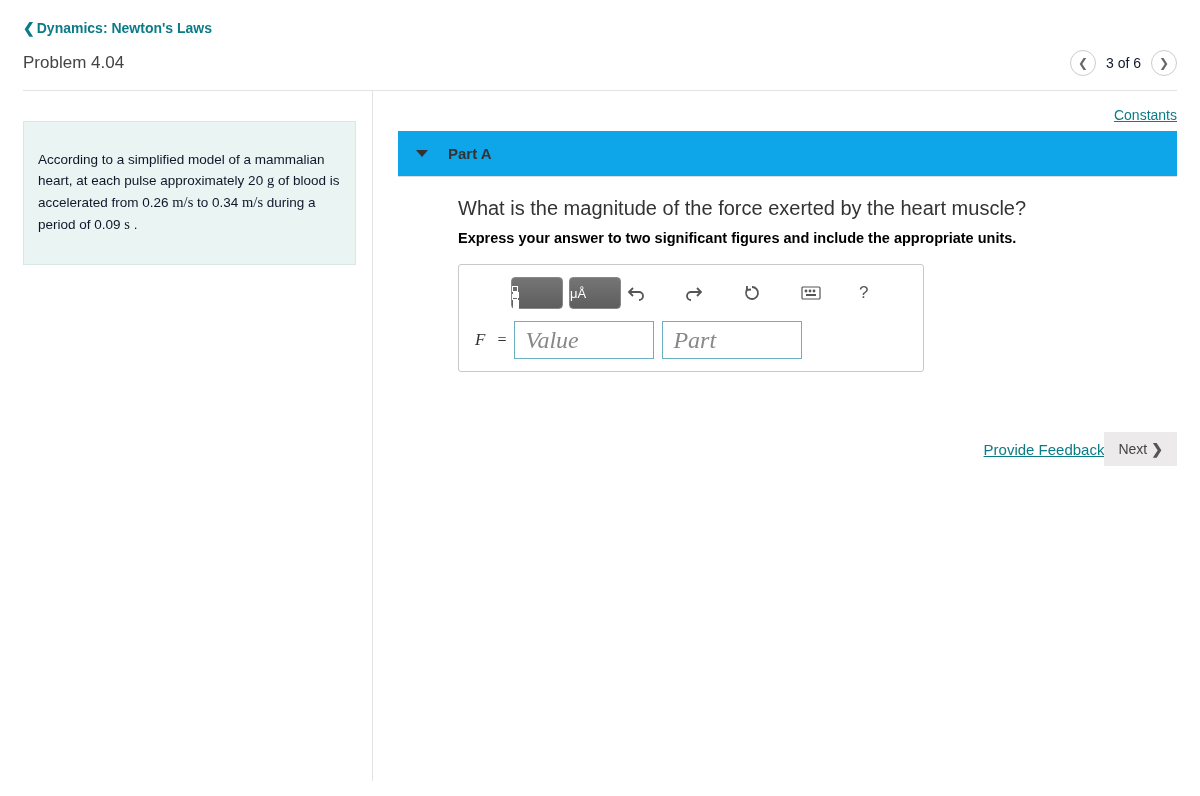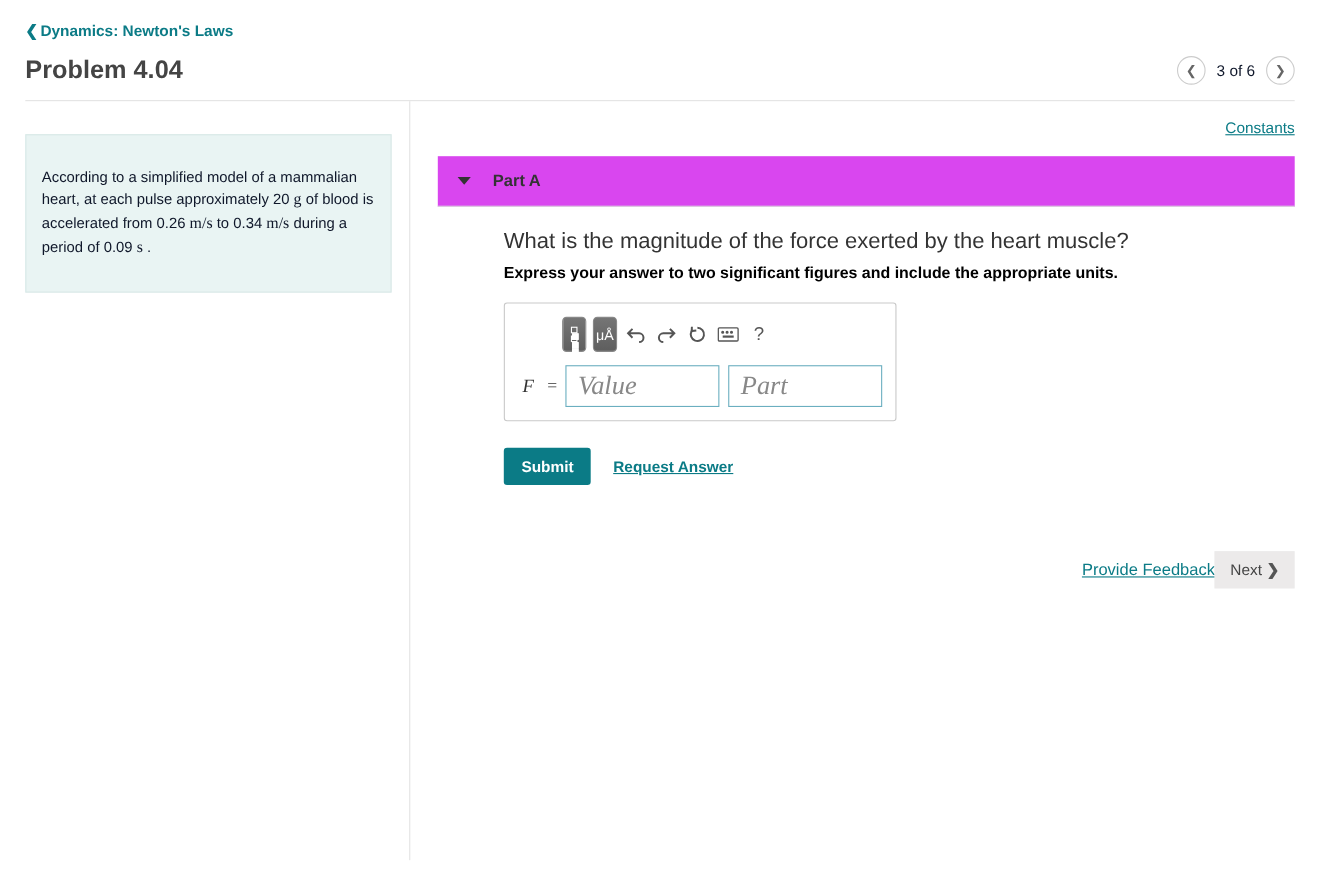--- a/index.html
+++ b/index.html
@@ -1,40 +1,40 @@
 <!DOCTYPE html>
 <html><head>
 <meta charset="utf-8">
 <style>
 *{box-sizing:border-box;margin:0;padding:0}
 body{font-family:Arial,Helvetica,sans-serif;font-size:14px;color:#333;background:#fff}
 .page{width:1200px;padding:20px 23px}
 .back{color:#0b7b86;font-weight:700;font-size:14px;cursor:pointer;display:inline-flex;align-items:center}
 .back .chev{font-weight:700;margin-right:2px;font-size:14px}
 .titlebar{display:flex;align-items:center;justify-content:space-between;margin-top:14px;padding-bottom:14px;border-bottom:1px solid #e3e3e3}
-.titlebar h1{font-size:23px;font-weight:700;color:#444}
+.titlebar h1{font-size:17px;font-weight:400;color:#444}
 .navctrl{display:flex;align-items:center;gap:10px}
 .circ{width:26px;height:26px;border:1px solid #ccc;border-radius:50%;display:flex;align-items:center;justify-content:center;font-size:12px;color:#666;cursor:pointer;background:#fff}
 .pos{font-size:14px;color:#0f172a}
 .content{display:flex;margin-top:0}
 .left{width:350px;flex-shrink:0;border-right:1px solid #e3e3e3;padding-top:30px;padding-right:16px;min-height:690px}
 .problembox{background:#e9f4f3;border:1px solid #d8e8e7;padding:28px 14px;font-size:13.5px;line-height:1.5;color:#0f172a}
 .problembox .unit{font-family:'Times New Roman',serif;font-size:14.5px}
 .right{flex:1;padding-left:25px;padding-top:16px;position:relative}
-.constants{text-align:right;margin-bottom:18px}
+.constants{text-align:right;margin-bottom:8px}
 .constants a{color:#0b7b86;text-decoration:underline;font-size:14px;cursor:pointer}
-.partbar{background:#d946ef;border-bottom:1px solid #ddd;padding:14px 18px;display:flex;align-items:center;gap:20px}
+.partbar{background:#0ea5e9;border-bottom:1px solid #ddd;padding:14px 18px;display:flex;align-items:center;gap:20px}
 .partbar .tri{width:0;height:0;border-left:6px solid transparent;border-right:6px solid transparent;border-top:7px solid #333;cursor:pointer}
 .partbar b{font-size:15px;color:#333}
 .partbody{padding:20px 30px 10px 60px}
 .q1{font-size:20px;color:#333;margin-bottom:10px}
 .q2{font-size:14.5px;color:#000000;font-weight:700;margin-bottom:18px}
 .answerbox{border:1px solid #c9c9c9;border-radius:3px;display:inline-block;padding:12px}
 .toolbar{display:flex;gap:6px;align-items:center;margin-bottom:12px;padding-left:40px}
-.tbtn{width:22px;height:32px;border:1px solid #888;border-radius:4px;display:flex;align-items:center;justify-content:center;cursor:pointer}
+.tbtn{width:52px;height:32px;border:1px solid #888;border-radius:4px;display:flex;align-items:center;justify-content:flex-start;cursor:pointer}
 .tdark{background:linear-gradient(#757575,#5e5e5e);color:#fff;font-size:12px}
 .tlight{background:#fff;color:#555;border-color:#ccc}
 .tlight.noborder{border:none}
 .tlight svg{stroke:#555}
 .inputs{display:flex;align-items:center;gap:8px}
 .fvar{font-family:'Times New Roman',serif;font-style:italic;font-size:17px;color:#333;padding:0 4px}
 .feq{font-family:'Times New Roman',serif;font-size:16px;color:#333}
 .ibox{border:1px solid #6bafc0;height:38px;font-family:'Times New Roman',serif;font-size:24px;padding:0 10px;display:flex;align-items:center;color:#888;background:#fff}
 .ibox.val{width:140px;font-style:italic}
 .ibox.unt{width:140px;font-style:italic}
@@ -138,24 +138,20 @@
             <span class="feq">=</span>
             <div class="ibox val">
                 <span>Value</span>
               </div>
             <div class="ibox unt">
                 <span>Part</span>
               </div>
           </div>
         </div>
 
-        <div class="actions">
-          <button class="submit">Submit</button>
-          <a class="requ">Request Answer</a>
-        </div>
       </div>
 
       <div class="footbar">
         <a class="pf">Provide Feedback</a>
         <button class="nextbtn">
           <span>Next</span>
           <span class="ar">❯</span>
         </button>
       </div>
 

